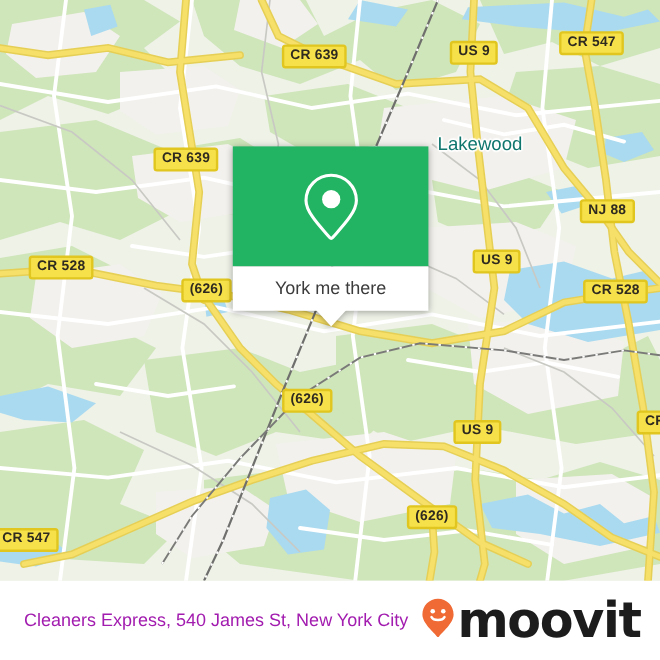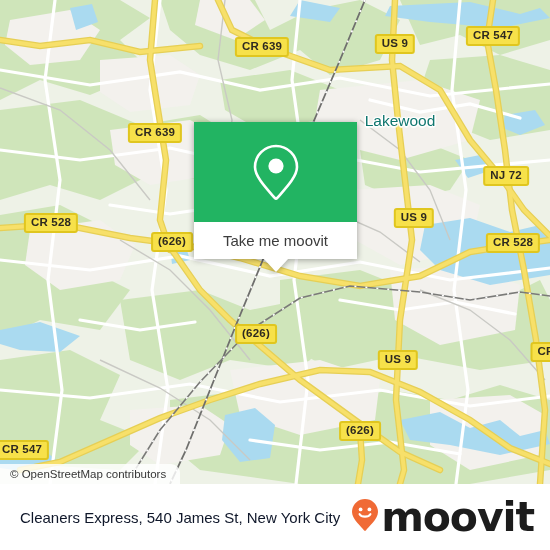--- a/index.html
+++ b/index.html
@@ -132,21 +132,21 @@
     top: 484px;
     width: 550px;
     height: 66px;
     background: #ffffff;
     display: flex;
     align-items: center;
     box-sizing: border-box;
     padding: 0 16px 0 20px;
   }
   #footer-title {
-    color: #0f172a;
+    color: #a21caf;
     font-size: 15px;
     font-family: "Liberation Sans", sans-serif;
     white-space: nowrap;
     flex: 1 1 auto;
   }
   #brand {
     display: flex;
     align-items: center;
     flex: 0 0 auto;
     gap: 1px;
@@ -280,21 +280,21 @@
         <path d="M135,470 L160,430 L200,382 L250,330 L300,298 L350,286 L420,292 L470,300 L520,292 L550,296" stroke="#ffffff" stroke-width="1.6" stroke-dasharray="2 9"></path>
       </g>
     </svg>
 
     <div class="place-label" style="left:400px; top:121px;">Lakewood</div>
 
     <div class="shield" style="left:262px; top:47px;">CR 639</div>
     <div class="shield" style="left:395px; top:44px;">US 9</div>
     <div class="shield" style="left:493px; top:36px;">CR 547</div>
     <div class="shield" style="left:155px; top:133px;">CR 639</div>
-    <div class="shield" style="left:506px; top:176px;">NJ 72</div>
+    <div class="shield" style="left:506px; top:176px;">NJ 88</div>
     <div class="shield" style="left:414px; top:218px;">US 9</div>
     <div class="shield" style="left:51px;  top:223px;">CR 528</div>
     <div class="shield" style="left:513px; top:243px;">CR 528</div>
     <div class="shield" style="left:172px; top:242px;">(626)</div>
     <div class="shield" style="left:256px; top:334px;">(626)</div>
     <div class="shield" style="left:398px; top:360px;">US 9</div>
     <div class="shield" style="left:546px; top:352px;">CR</div>
     <div class="shield" style="left:360px; top:431px;">(626)</div>
     <div class="shield" style="left:22px;  top:450px;">CR 547</div>
     <div class="shield" style="left:480px; top:481px;margin-top:32px;">NJ 70</div>
@@ -302,26 +302,25 @@
     <div id="popup">
       <div id="popup-top">
         <span id="popup-pin">
           <svg width="54" height="58" viewBox="0 0 54 58" xmlns="http://www.w3.org/2000/svg">
             <path d="M27 3 C15.4 3 6 12.4 6 24 C6 34 18 46 26 55.2 C26.5 55.8 27.5 55.8 28 55.2 C36 46 48 34 48 24 C48 12.4 38.6 3 27 3 Z" fill="none" stroke="#ffffff" stroke-width="2.6"></path>
             <circle cx="27" cy="23" r="7.6" fill="#ffffff"></circle>
           </svg>
         </span>
       </div>
       <div id="popup-bottom">
-        <span id="popup-label">Take me moovit</span>
+        <span id="popup-label">York me there</span>
         <span id="popup-tail"></span>
       </div>
     </div>
 
-    <div id="attribution">© OpenStreetMap contributors</div>
   </div>
 
   <div id="footer">
     <div id="footer-title">Cleaners Express, 540 James St, New York City</div>
     <div id="brand">
       <span>
         <svg width="30" height="34" viewBox="0 0 30 34" xmlns="http://www.w3.org/2000/svg">
           <path d="M15 1 C7.8 1 2 6.8 2 14 C2 21.5 12 29 14.1 32.4 C14.5 33 15.5 33 15.9 32.4 C18 29 28 21.5 28 14 C28 6.8 22.2 1 15 1 Z" fill="#f06a35"></path>
           <circle cx="10.6" cy="11.4" r="1.9" fill="#ffffff"></circle>
           <circle cx="19.4" cy="11.4" r="1.9" fill="#ffffff"></circle>

